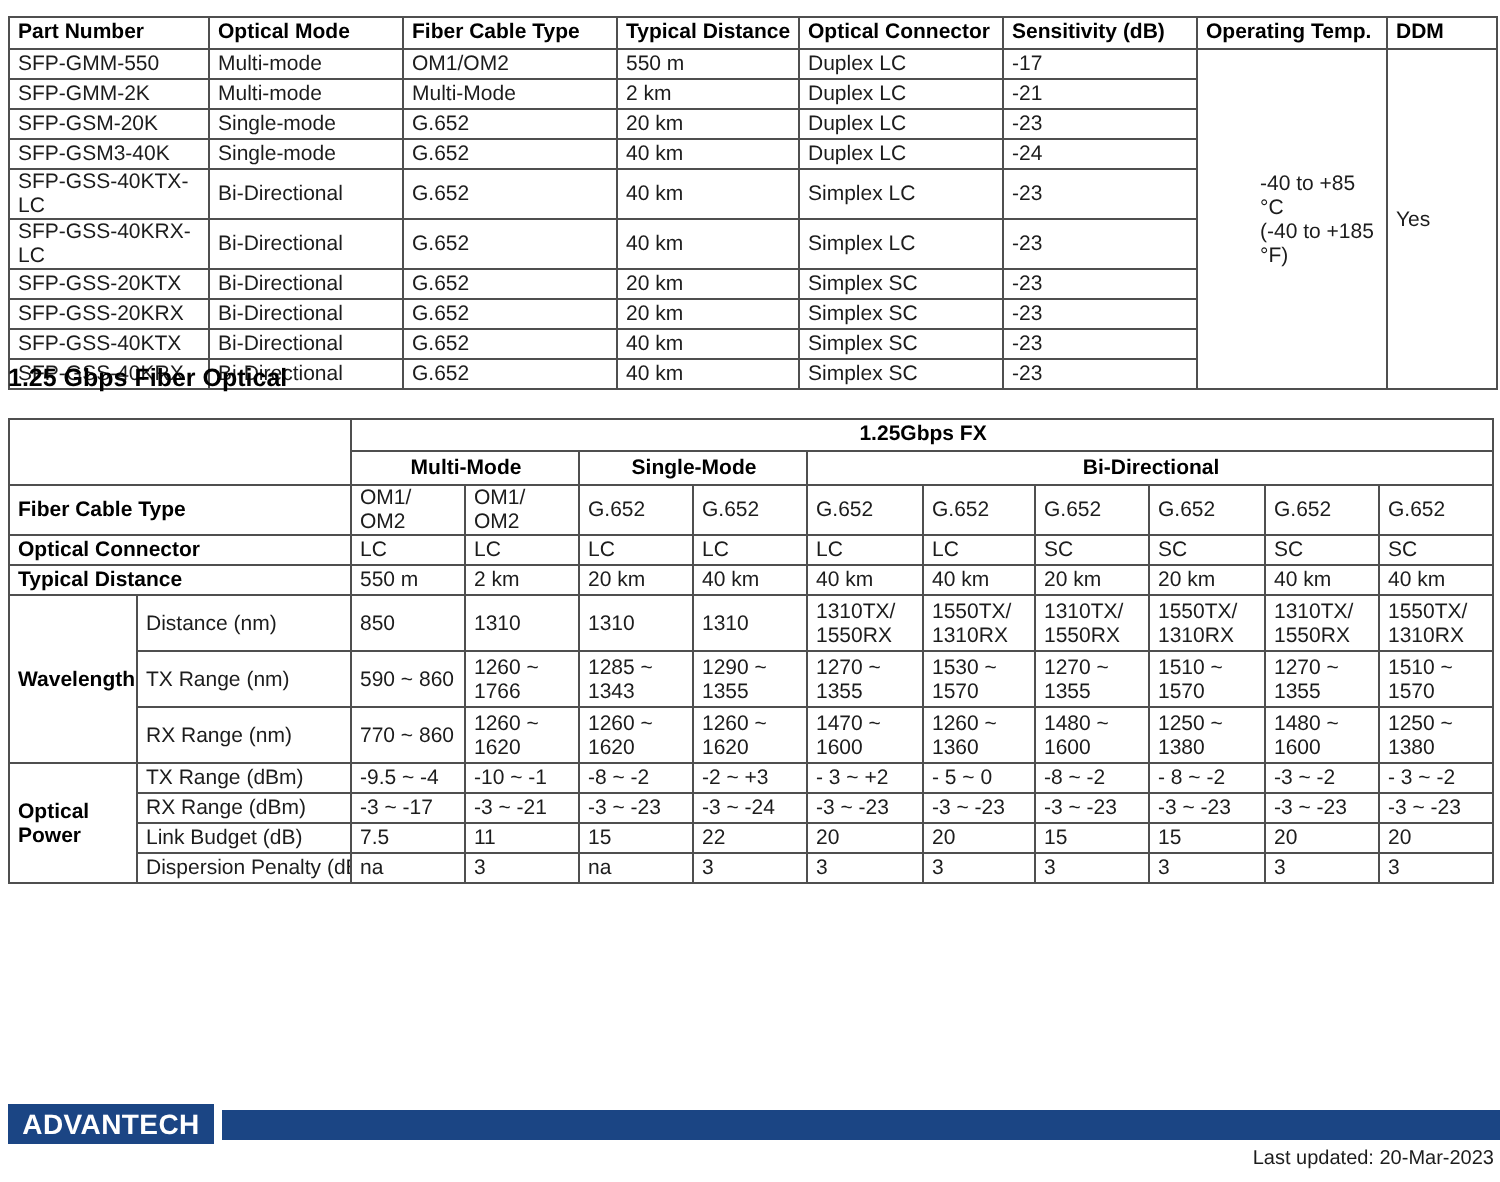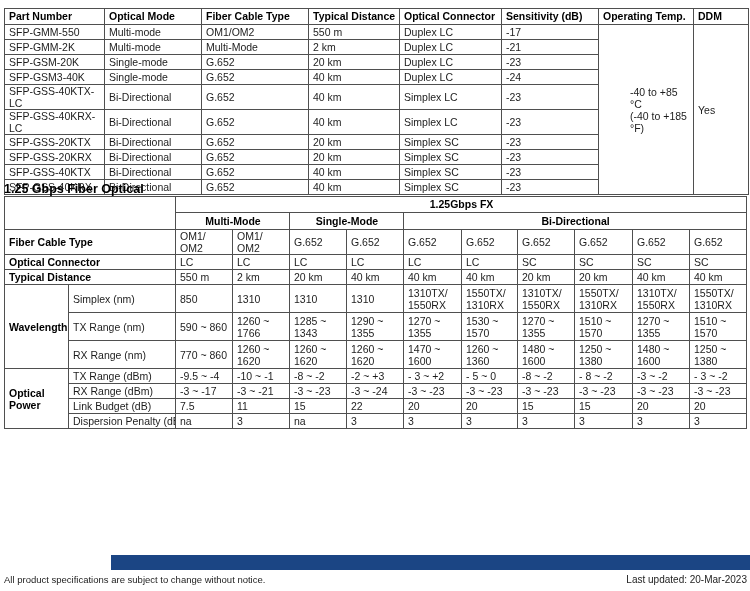--- a/index.html
+++ b/index.html
@@ -15,21 +15,21 @@
     overflow:hidden;font-weight:normal;color:#1c1c1c;
   }
   th{font-weight:bold;color:#000;}
   .ctr{text-align:center;}
   .pre{white-space:pre-line;padding-left:31px;}
   .nowrap{white-space:nowrap;}
   tr.h16{height:16px;} tr.h17{height:17px;} tr.h15{height:15px;} tr.h28{height:28px;}
 
   #t1{position:absolute;left:4px;top:8px;width:744px;}
   #section-title{position:absolute;left:4px;top:182px;font-size:12.5px;font-weight:bold;color:#000;}
-  #t2{position:absolute;left:4px;top:196px;width:743px;padding-left:48px;}
+  #t2{position:absolute;left:4px;top:209px;width:743px;padding-left:48px;}
 
   #footer{position:absolute;left:0;top:545px;width:750px;height:46px;}
   #logo-block{
     position:absolute;left:4px;top:7px;width:103px;height:20px;
     display:flex;align-items:center;justify-content:center;
   }
   #logo-text{
     color:#ffffff;font-weight:bold;font-size:14px;letter-spacing:0.2px;
     font-family:"Liberation Sans", sans-serif;
   }
@@ -213,21 +213,21 @@
           <td>40 km</td>
           <td>40 km</td>
           <td>40 km</td>
           <td>20 km</td>
           <td>20 km</td>
           <td>40 km</td>
           <td>40 km</td>
         </tr>
         <tr class="h28">
           <th rowspan="3">Wavelength</th>
-          <td class="nowrap">Simplex (nm)</td>
+          <td class="nowrap">Distance (nm)</td>
           <td>850</td>
           <td>1310</td>
           <td>1310</td>
           <td>1310</td>
           <td>1310TX/ 1550RX</td>
           <td>1550TX/ 1310RX</td>
           <td>1310TX/ 1550RX</td>
           <td>1550TX/ 1310RX</td>
           <td>1310TX/ 1550RX</td>
           <td>1550TX/ 1310RX</td>
@@ -308,18 +308,20 @@
           <td>3</td>
           <td>3</td>
           <td>3</td>
           <td>3</td>
           <td>3</td>
         </tr>
       </tbody>
   </table>
 
   <div id="footer">
+    <div id="logo-block" style="background: rgb(27, 69, 132);">
+      <span id="logo-text">ADVANTECH</span>
+    </div>
     <div id="footer-bar" style="background: rgb(27, 69, 132);"></div>
-    <div id="footer-note">All product specifications are subject to change without notice.</div>
     <div id="footer-updated">Last updated: 20-Mar-2023</div>
   </div>
 
 </div>
 
 </body></html>

